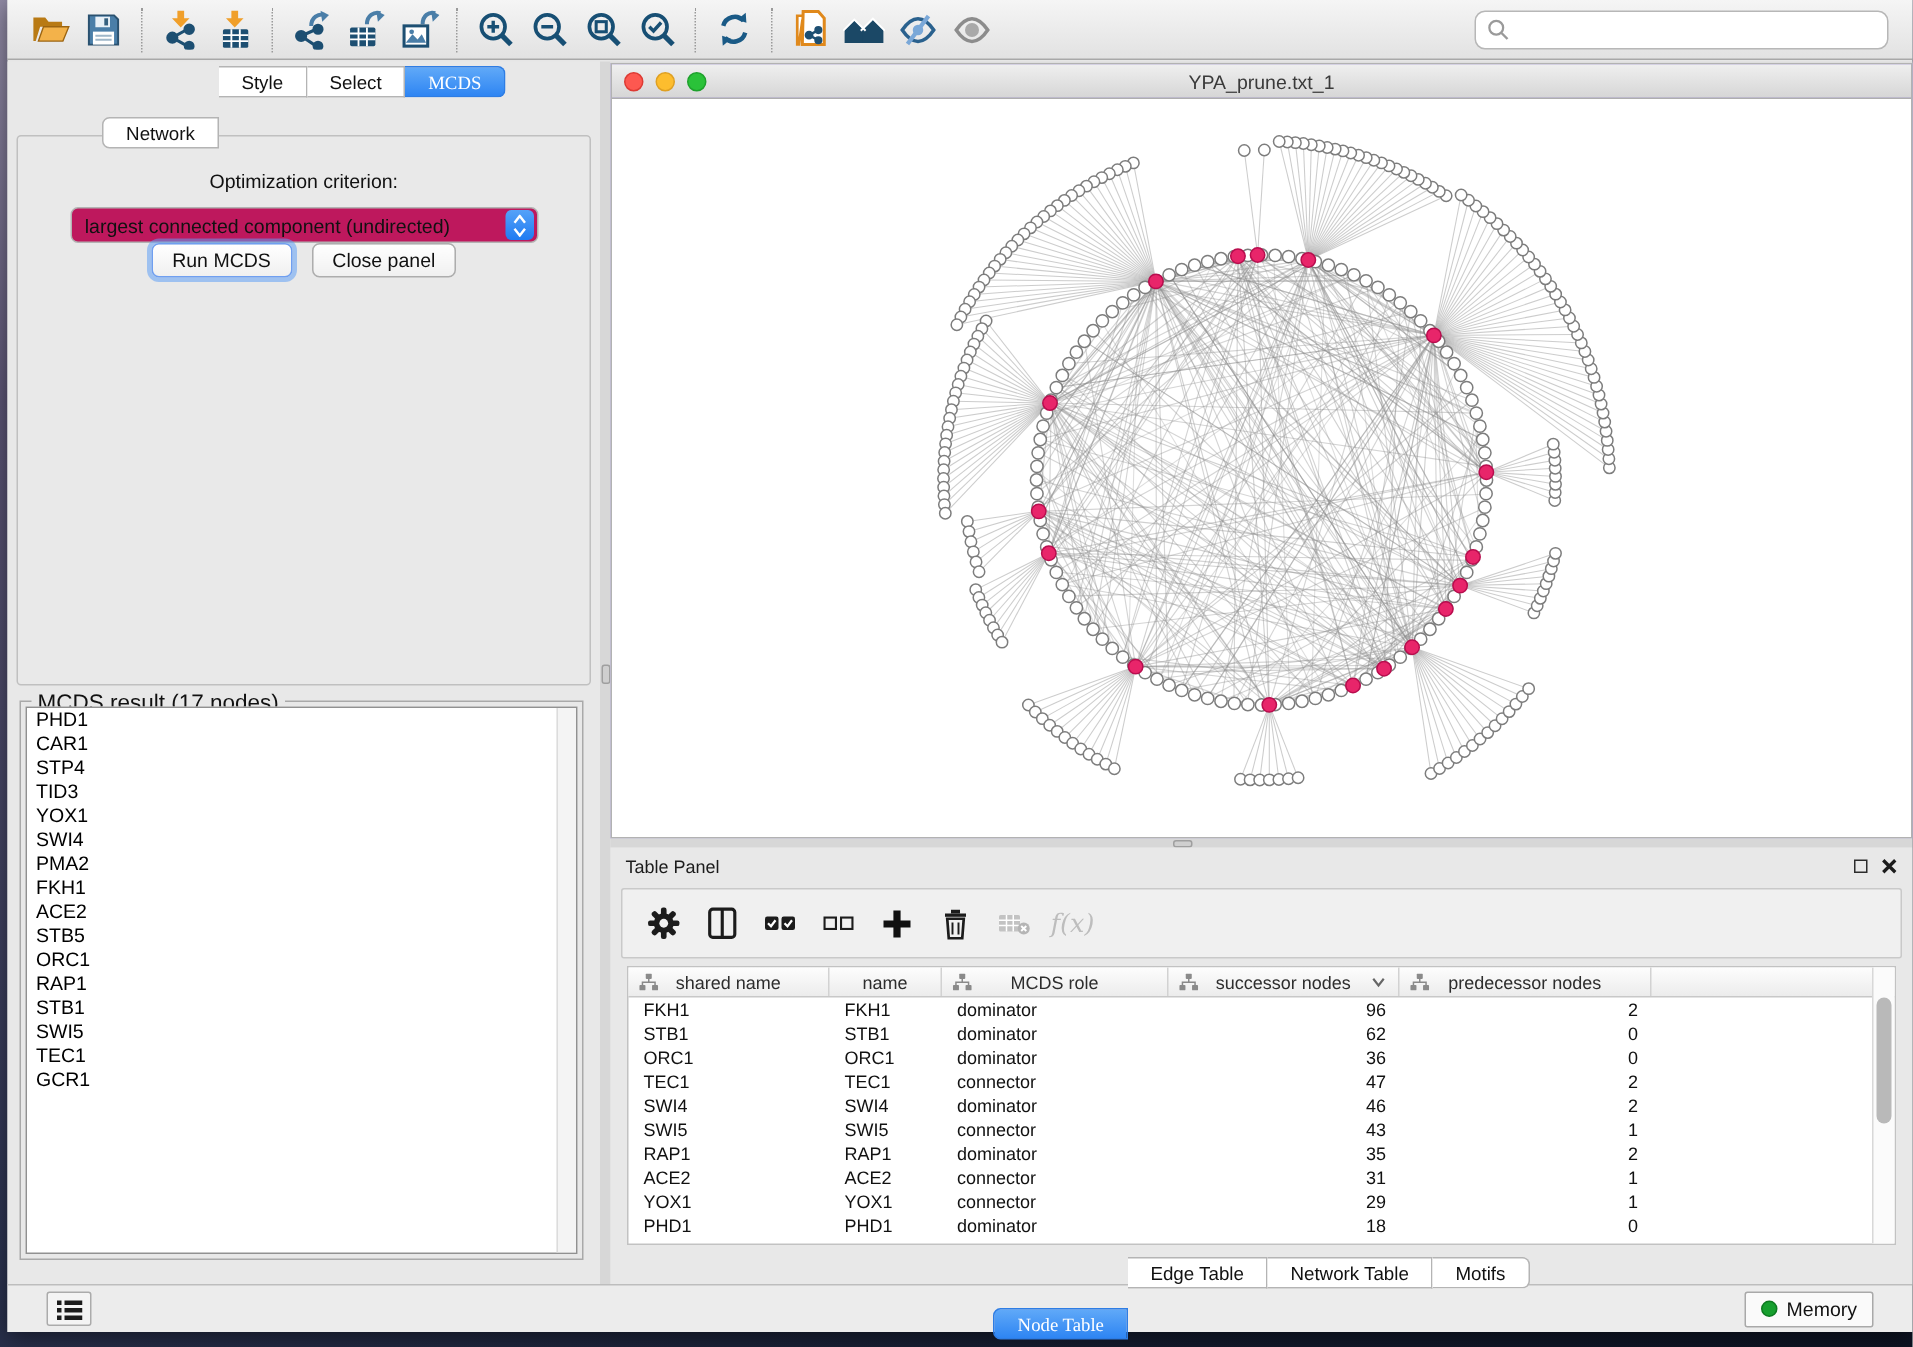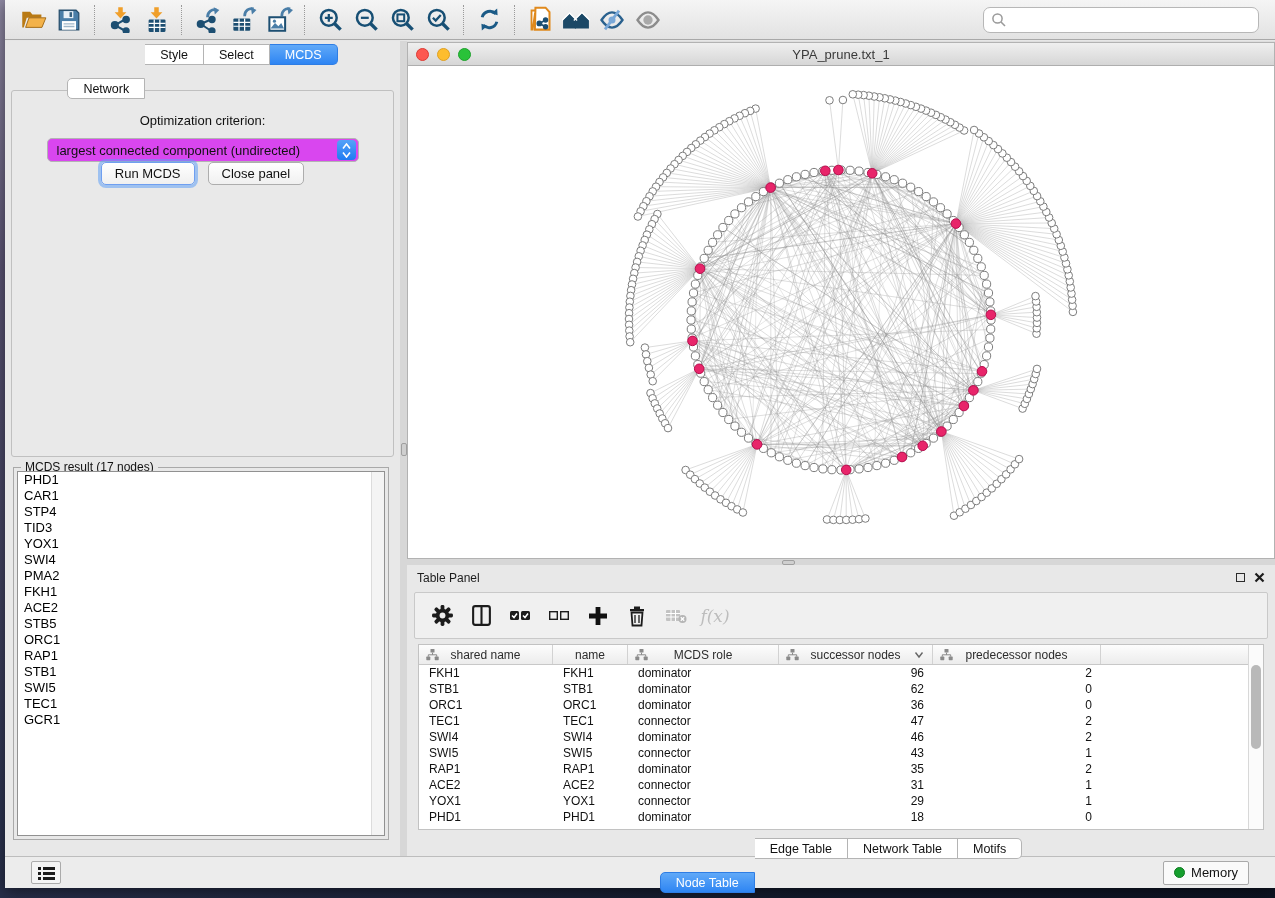--- a/index.html
+++ b/index.html
@@ -31,36 +31,36 @@
   
   .panel-titlebar { height:25px; display:flex; align-items:center; padding:0 10px; font-size:12px; color:#1c1c1c; }
   .panel-title { flex:1; }
   .winctl { display:flex; gap:9px; align-items:center; }
   .float-box { width:9px; height:9px; border:1.6px solid #2b2b2b; display:inline-block; }
   .seg { display:flex; justify-content:center; margin-top:3px; position:relative; z-index:2; }
   .seg-tab { height:21px; line-height:21px; padding:0 15px; background:#fff; border:1px solid #b4b4b4;
     border-left:none; font-size:12.5px; color:#111; }
   .seg-tab:first-child { border-left:1px solid #b4b4b4; border-radius:5px 0 0 5px;margin-top:34px; }
   .seg-tab:last-child { border-radius:0 5px 5px 0; }
-  .seg-tab.active { background:linear-gradient(#60a9f8,#2e85f3); color:#fff; border-color:#2e7de4; }
+  .seg-tab.active { background:linear-gradient(#60a9f8,#2e85f3); color:#fff; border-color:#2e7de4;font-family:Liberation Serif, serif; }
   .inset { position:absolute; left:6px; right:6px; top:49px; height:367px; background:#e9e9e9;
     border:1px solid #c0c0c0; border-radius:3px; }
   .opt-label { text-align:center; margin-top:22px; font-size:13px; color:#111; }
-  .selwrap { margin:10px auto 0; width:312px; height:24px; background:#d946ef; border:1px solid #b3b3b3;
+  .selwrap { margin:10px auto 0; width:312px; height:24px; background:#be185d; border:1px solid #b3b3b3;
     border-radius:5px; display:flex; align-items:center; overflow:hidden; }
   .selwrap .seltext { flex:1; padding-left:9px; font-size:13px; color:#111; white-space:nowrap; }
   .selstep { width:19px; height:20px; margin-right:2px; border-radius:4px;
     background:linear-gradient(#55a2f8,#1f7bf2); display:flex; flex-direction:column; align-items:center; justify-content:center; gap:1px; }
   .btnrow { display:flex; justify-content:center; gap:13px; }
   .macbtn { height:23px; padding:0 13px; background:linear-gradient(#ffffff,#f0f0f0); border:1px solid #adadad;
     border-radius:5px; font-size:13px; color:#111; font-family:"Liberation Sans",sans-serif; }
   .macbtn.focused { box-shadow:0 0 0 3px rgba(96,160,245,.55); border-color:#6f9ff0; }
 
   .result-frame { position:absolute; left:8px; right:11px; top:426px; height:373px; border:1px solid #a9a9a9; }
-  .result-legend { position:absolute; top:-8px; left:7px; background:#e8e8e8; padding:0 4px; font-size:12px; color:#111; }
+  .result-legend { position:absolute; top:-8px; left:7px; background:#e8e8e8; padding:0 4px; font-size:15px; color:#111; }
   .result-list { position:absolute; inset:3px; background:#fff; border:1px solid #919191; overflow:hidden; }
   .result-scroll { position:absolute; right:0; top:0; bottom:0; width:13px; background:#f4f4f4; border-left:1px solid #dcdcdc; }
   .result-item { height:16px; line-height:16px; padding-left:6px; font-size:13px; color:#000; }
 
   
   .net-window { position:absolute; left:0; top:1px; width:868px; height:517px; background:#c4b5fd; border:1px solid #b2b2b2; }
   .net-titlebar { height:23px; background:linear-gradient(#efefef,#d6d6d6); border-bottom:1px solid #aeaeae;
     display:flex; align-items:center; padding:0 8px; position:relative; }
   .lights { display:flex; gap:8px; }
   .light { width:13px; height:13px; border-radius:50%; }

